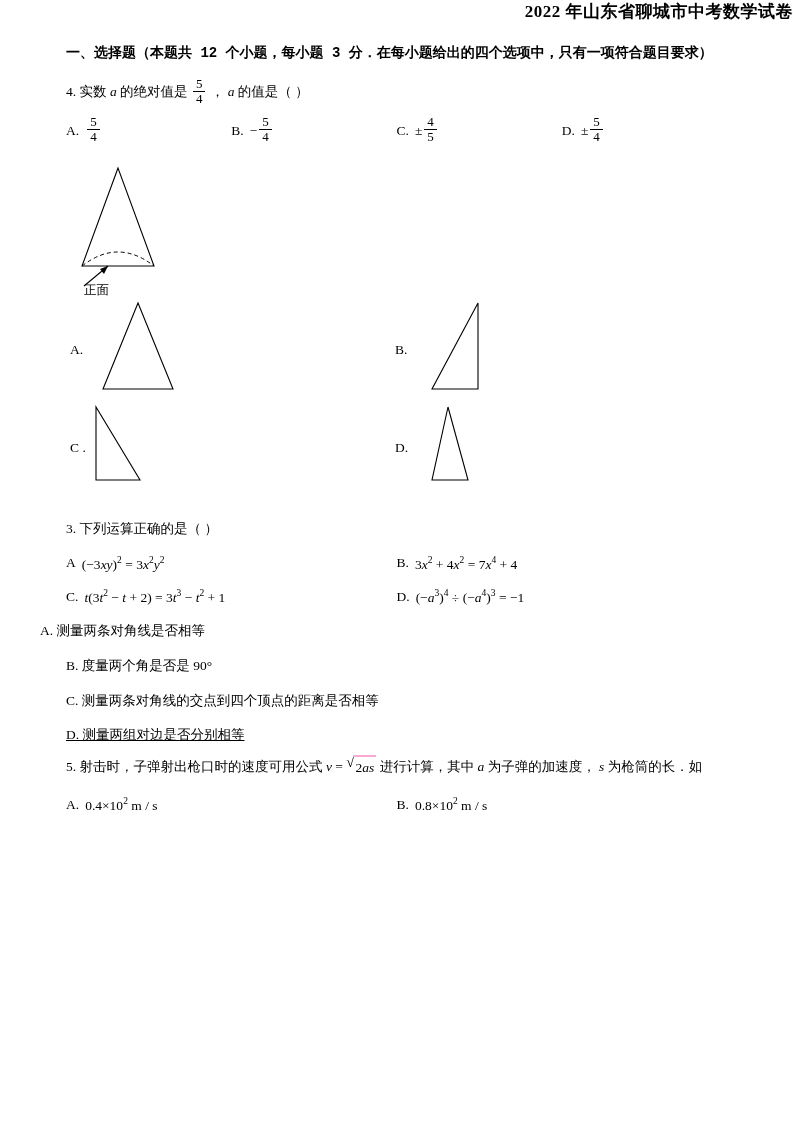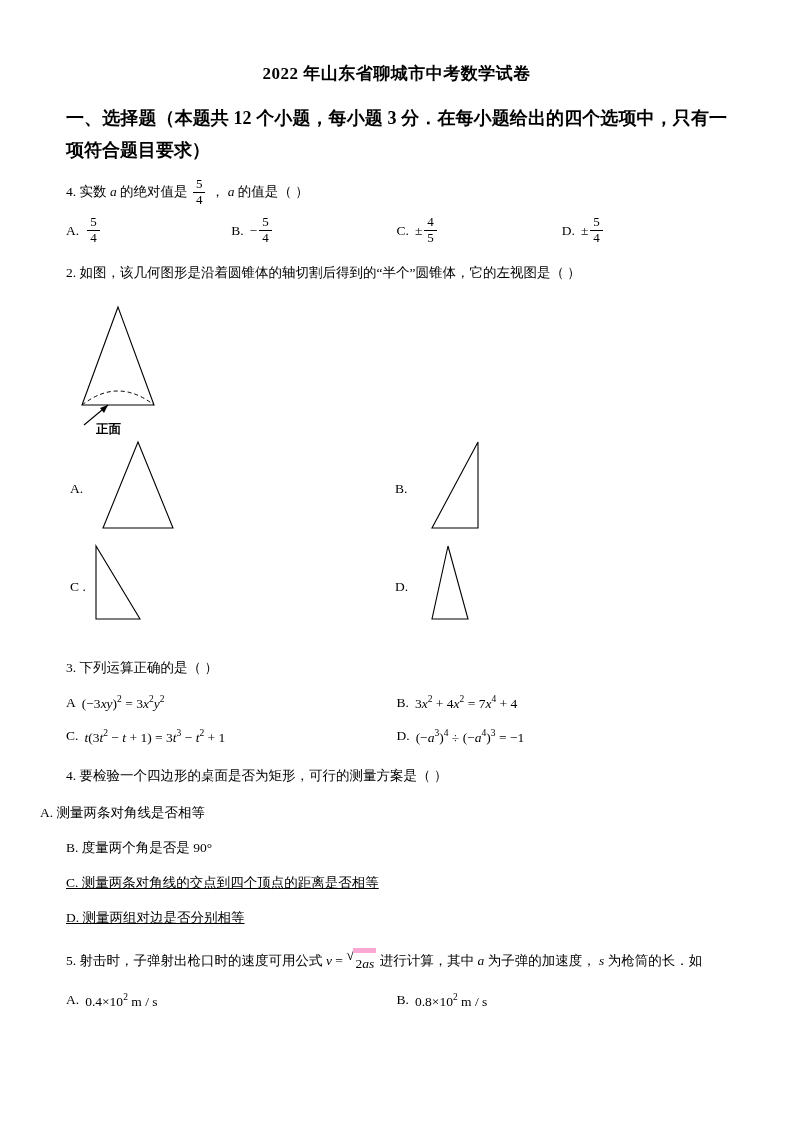--- a/index.html
+++ b/index.html
@@ -15,32 +15,32 @@
     position: relative;
     overflow: hidden;
   }
   .page {
     position: relative;
     width: 793px;
     height: 1122px;
     padding: 0;
   }
   .title {
-    text-align: center;
+    text-align: right;
     font-weight: bold;
     font-size: 17px;
-    margin-top: 62px;
     letter-spacing: 0.5px;
   }
   .section-head {
     font-weight: bold;
-    font-size: 18px;
+    font-size: 14px;
     line-height: 1.75;
     margin: 18px 66px 0 66px;
     text-align: justify;
+    font-family: Liberation Mono, monospace;
   }
   .q {
     margin: 12px 66px 0 66px;
     font-size: 13.5px;
     line-height: 1.7;
     position: relative;
   }
   .opts-row {
     margin: 10px 66px 0 66px;
     display: flex;
@@ -71,21 +71,21 @@
   .sup { vertical-align: super; font-size: 9.5px; }
 
   
   .radical {
     display: inline-flex;
     align-items: stretch;
     vertical-align: middle;
   }
   .radical .sign { font-size: 15px; line-height: 1; }
   .radical .body {
-    border-top: 5px solid #f9a8d4;
+    border-top: 2px solid #f9a8d4;
     padding: 0 2px;
     margin-left: -1px;
   }
 
   
   .figure-block { position: relative; margin: 6px 0 0 0; height: 0; }
   svg { display: block; }
 
   .fig-abs { position: absolute; }
 
@@ -145,34 +145,31 @@
     <div>
       <span class="lbl">D.</span>
       <span>±</span>
       <span class="frac">
         <span class="num">5</span>
         <span class="den">4</span>
       </span>
     </div>
   </div>
 
-  <div class="q" style="margin-top:16px;">
-    <span>2. 如图，该几何图形是沿着圆锥体的轴切割后得到的“半个”圆锥体，它的左视图是（      ）</span>
-  </div>
 
   <div class="figure-block">
     <svg class="fig-abs" style="left:70px; top:10px;" width="120" height="120" viewBox="0 0 120 120">
       <polygon points="48,6 12,104 84,104" fill="none" stroke="#000" stroke-width="1.1"></polygon>
       <path d="M 12,104 Q 48,76 84,104" fill="none" stroke="#000" stroke-width="1" stroke-dasharray="4,3"></path>
     </svg>
     <svg class="fig-abs" style="left:78px; top:112px;" width="60" height="26" viewBox="0 0 60 26">
       <line x1="6" y1="22" x2="30" y2="2" stroke="#000" stroke-width="1.1"></line>
       <polygon points="30,2 22,5 26,10" fill="#000"></polygon>
     </svg>
-    <div class="fig-abs" style="left:96px; top:130px; font-size:12.5px;font-weight:bold;">正面</div>
+    <div class="fig-abs" style="left:84px; top:130px; font-size:12.5px;">正面</div>
   </div>
 
   <div class="figure-block">
 
     <div class="optlabel-abs" style="left:70px; top:190px;">A.</div>
     <svg class="fig-abs" style="left:95px; top:145px;" width="90" height="100" viewBox="0 0 90 100">
       <polygon points="43,6 8,92 78,92" fill="none" stroke="#000" stroke-width="1.1"></polygon>
     </svg>
 
     <div class="optlabel-abs" style="left:395px; top:190px;">B.</div>
@@ -209,48 +206,45 @@
         <span>3</span><span class="ital">x</span><span class="sup">2</span><span> + 4</span><span class="ital">x</span><span class="sup">2</span>
         <span> = 7</span><span class="ital">x</span><span class="sup">4</span><span> + 4</span>
       </span>
     </div>
   </div>
 
   <div class="opts-row col2" style="margin-top:16px;">
     <div>
       <span class="lbl">C.</span>
       <span class="nowrap">
-        <span class="ital">t</span><span>(3</span><span class="ital">t</span><span class="sup">2</span><span> − </span><span class="ital">t</span><span> + 1) = 3</span><span class="ital">t</span><span class="sup">3</span><span> − </span><span class="ital">t</span><span class="sup">2</span><span> + 1</span>
+        <span class="ital">t</span><span>(3</span><span class="ital">t</span><span class="sup">2</span><span> − </span><span class="ital">t</span><span> + 2) = 3</span><span class="ital">t</span><span class="sup">3</span><span> − </span><span class="ital">t</span><span class="sup">2</span><span> + 1</span>
       </span>
     </div>
     <div>
       <span class="lbl">D.</span>
       <span class="nowrap">
         <span>(−</span><span class="ital">a</span><span class="sup">3</span><span>)</span><span class="sup">4</span><span> ÷ (−</span><span class="ital">a</span><span class="sup">4</span><span>)</span><span class="sup">3</span><span> = −1</span>
       </span>
     </div>
   </div>
 
-  <div class="q" style="margin-top:20px;">
-    <span>4. 要检验一个四边形的桌面是否为矩形，可行的测量方案是（      ）</span>
-  </div>
   <div class="q" style="margin-top:14px;margin-left:40px;">
     <span>A. 测量两条对角线是否相等</span>
   </div>
   <div class="q" style="margin-top:12px;">
     <span>B. 度量两个角是否是 90°</span>
   </div>
-  <div class="q" style="margin-top:12px;text-decoration:underline;">
+  <div class="q" style="margin-top:12px;">
     <span>C. 测量两条对角线的交点到四个顶点的距离是否相等</span>
   </div>
   <div class="q" style="margin-top:12px;text-decoration:underline;">
     <span>D. 测量两组对边是否分别相等</span>
   </div>
 
-  <div class="q" style="margin-top:18px;">
+  <div class="q" style="margin-top:8px;">
     <span>5. 射击时，子弹射出枪口时的速度可用公式</span>
     <span class="nowrap">
       <span class="ital">v</span><span> = </span><span class="radical">
           <span class="sign">√</span>
           <span class="body">2<span class="ital">as</span></span>
         </span>
     </span>
     <span>进行计算，其中</span>
     <span class="ital">a</span>
     <span>为子弹的加速度，</span>

